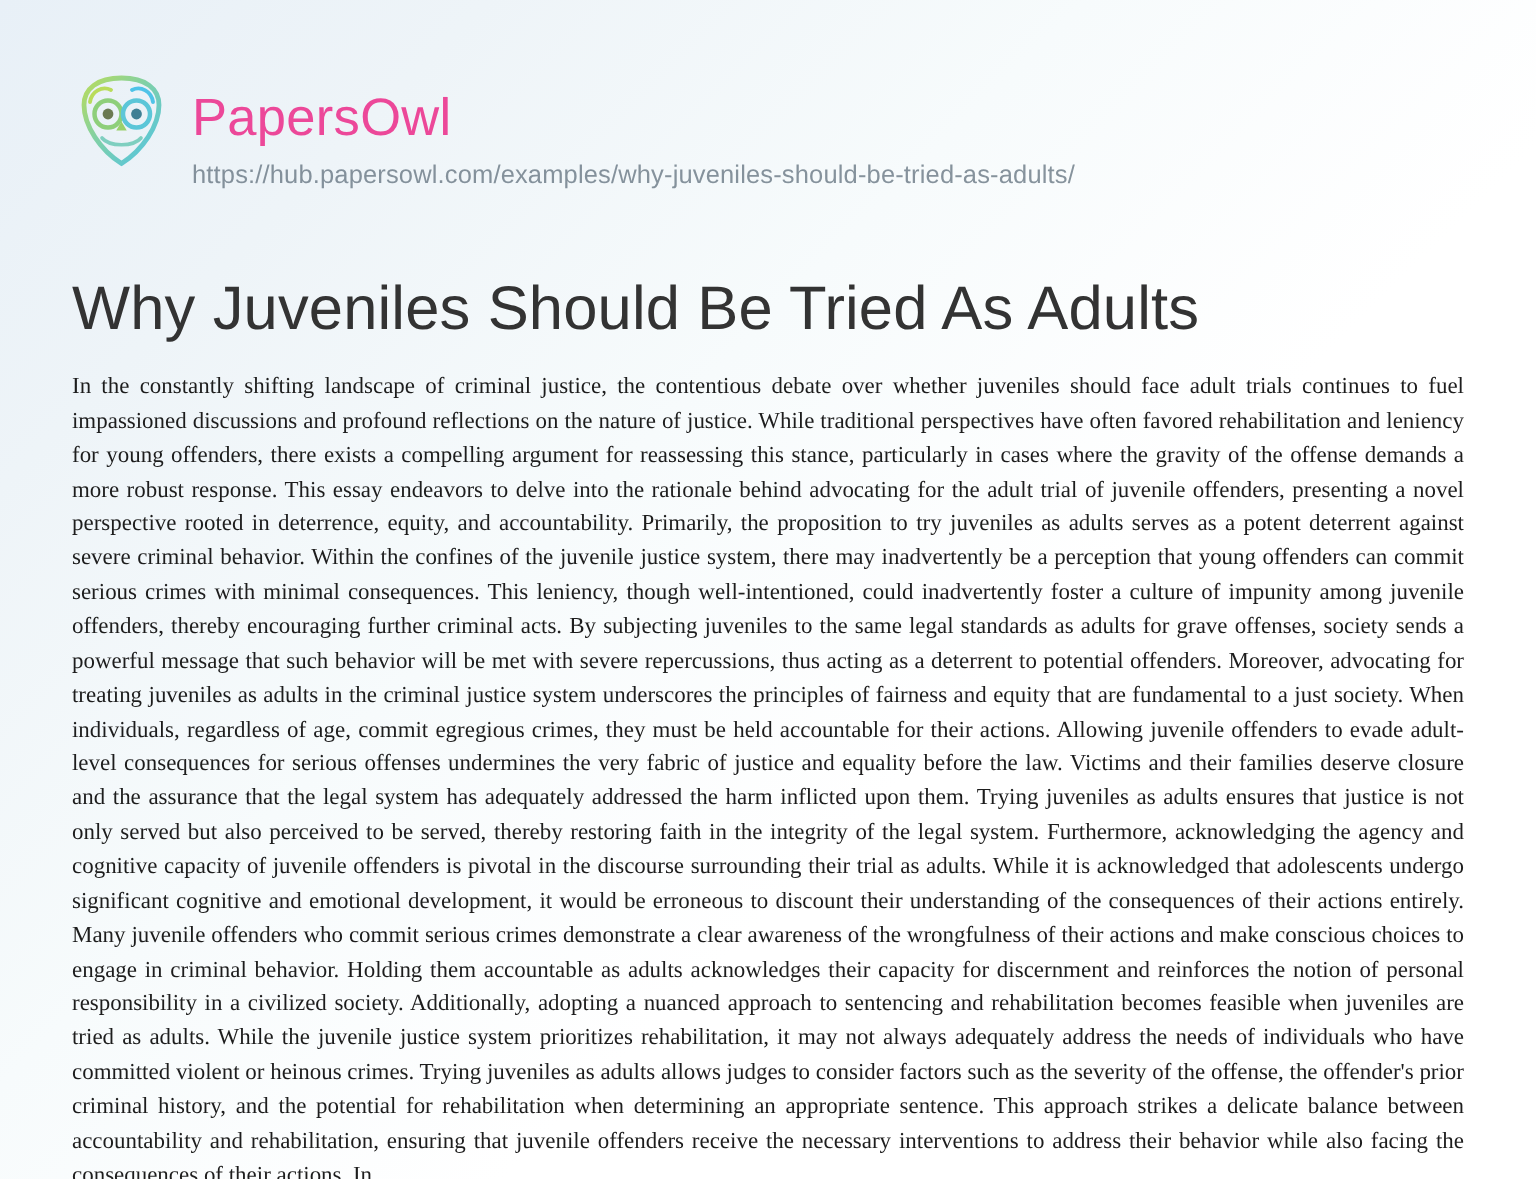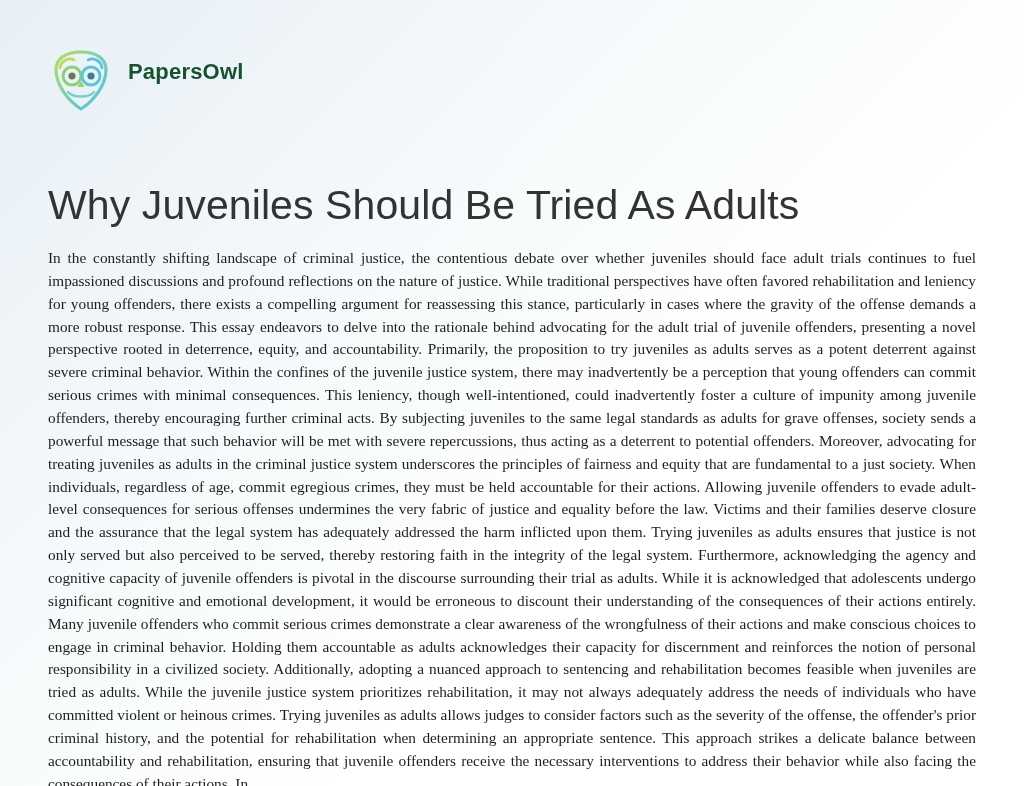--- a/index.html
+++ b/index.html
@@ -31,23 +31,23 @@
     height: 66px;
     flex: 0 0 66px;
     position: relative;
     margin-top: 4px;
   }
   .brand-block {
     padding-top: 16px;
   }
   .brand-name {
     font-family: "Liberation Sans", sans-serif;
-    font-size: 22px;
-    font-weight: bold;
-    color: #14532d;
+    font-size: 35px;
+    font-weight: normal;
+    color: #ec4899;
     letter-spacing: 0.2px;
     line-height: 1.1;
   }
   .site-url {
     font-family: "Liberation Sans", sans-serif;
     font-size: 17px;
     color: #5b6b78;
     opacity: 0.72;
     margin-top: 8px;
     letter-spacing: 0.1px;
@@ -92,20 +92,21 @@
         <circle cx="43" cy="28" r="9" fill="none" stroke="#5cc6d8" stroke-width="3"></circle>
         <circle cx="24" cy="28" r="3.6" fill="#6b7a52"></circle>
         <circle cx="43" cy="28" r="3.6" fill="#3f7f94"></circle>
         <path d="M33 33 L29.5 39 L36.5 39 Z" fill="#9ad06a"></path>
         <path d="M20 44 C25 50 41 50 46 44" fill="none" stroke="#7fcfc0" stroke-width="2.4" stroke-linecap="round"></path>
       </svg>
     </div>
 
     <div class="brand-block">
       <div class="brand-name">PapersOwl</div>
+      <div class="site-url">https://hub.papersowl.com/examples/why-juveniles-should-be-tried-as-adults/</div>
     </div>
 
   </div>
 
   <h1 class="article-title">Why Juveniles Should Be Tried As Adults</h1>
 
   <div class="article-body">In the constantly shifting landscape of criminal justice, the contentious debate over whether juveniles should face adult trials continues to fuel impassioned discussions and profound reflections on the nature of justice. While traditional perspectives have often favored rehabilitation and leniency for young offenders, there exists a compelling argument for reassessing this stance, particularly in cases where the gravity of the offense demands a more robust response. This essay endeavors to delve into the rationale behind advocating for the adult trial of juvenile offenders, presenting a novel perspective rooted in deterrence, equity, and accountability. Primarily, the proposition to try juveniles as adults serves as a potent deterrent against severe criminal behavior. Within the confines of the juvenile justice system, there may inadvertently be a perception that young offenders can commit serious crimes with minimal consequences. This leniency, though well-intentioned, could inadvertently foster a culture of impunity among juvenile offenders, thereby encouraging further criminal acts. By subjecting juveniles to the same legal standards as adults for grave offenses, society sends a powerful message that such behavior will be met with severe repercussions, thus acting as a deterrent to potential offenders. Moreover, advocating for treating juveniles as adults in the criminal justice system underscores the principles of fairness and equity that are fundamental to a just society. When individuals, regardless of age, commit egregious crimes, they must be held accountable for their actions. Allowing juvenile offenders to evade adult-level consequences for serious offenses undermines the very fabric of justice and equality before the law. Victims and their families deserve closure and the assurance that the legal system has adequately addressed the harm inflicted upon them. Trying juveniles as adults ensures that justice is not only served but also perceived to be served, thereby restoring faith in the integrity of the legal system. Furthermore, acknowledging the agency and cognitive capacity of juvenile offenders is pivotal in the discourse surrounding their trial as adults. While it is acknowledged that adolescents undergo significant cognitive and emotional development, it would be erroneous to discount their understanding of the consequences of their actions entirely. Many juvenile offenders who commit serious crimes demonstrate a clear awareness of the wrongfulness of their actions and make conscious choices to engage in criminal behavior. Holding them accountable as adults acknowledges their capacity for discernment and reinforces the notion of personal responsibility in a civilized society. Additionally, adopting a nuanced approach to sentencing and rehabilitation becomes feasible when juveniles are tried as adults. While the juvenile justice system prioritizes rehabilitation, it may not always adequately address the needs of individuals who have committed violent or heinous crimes. Trying juveniles as adults allows judges to consider factors such as the severity of the offense, the offender's prior criminal history, and the potential for rehabilitation when determining an appropriate sentence. This approach strikes a delicate balance between accountability and rehabilitation, ensuring that juvenile offenders receive the necessary interventions to address their behavior while also facing the consequences of their actions. In</div>
 
 </div>
 

